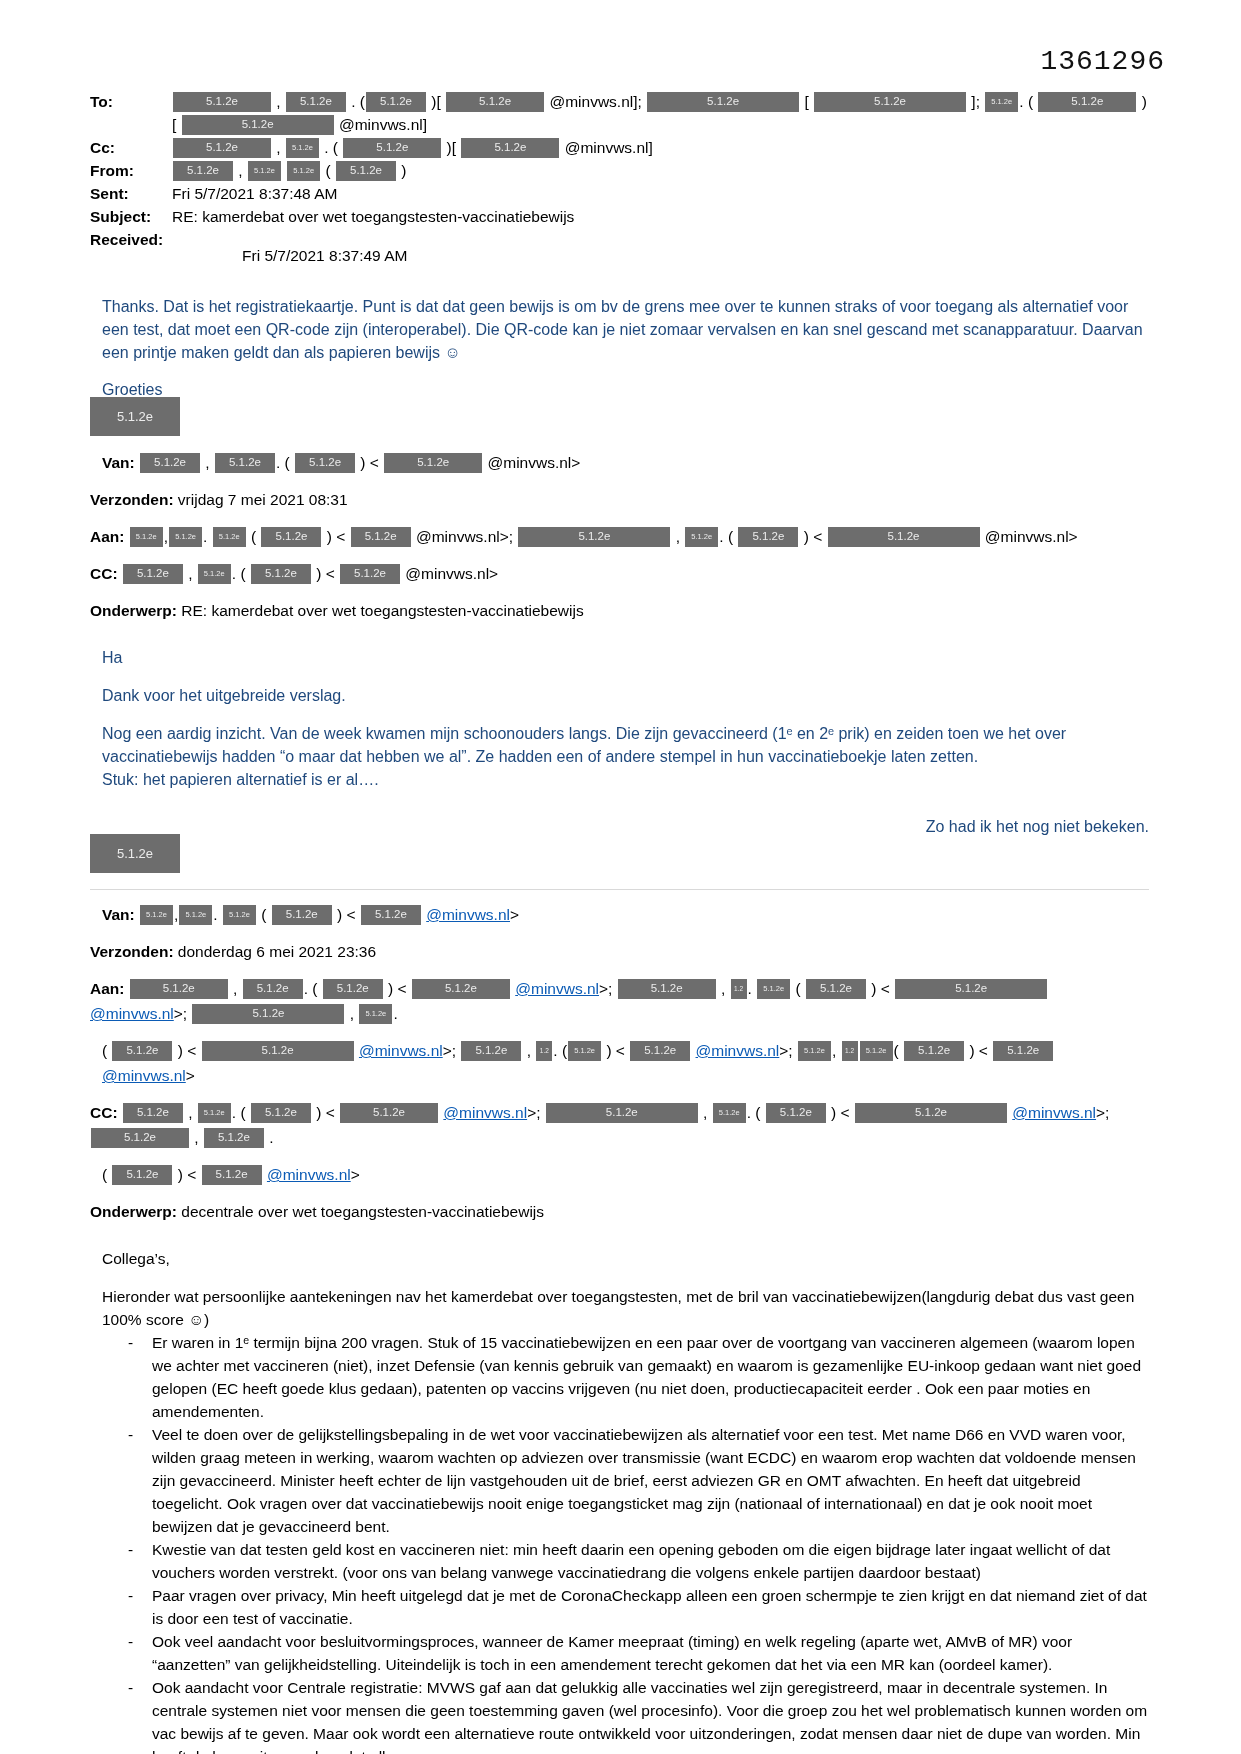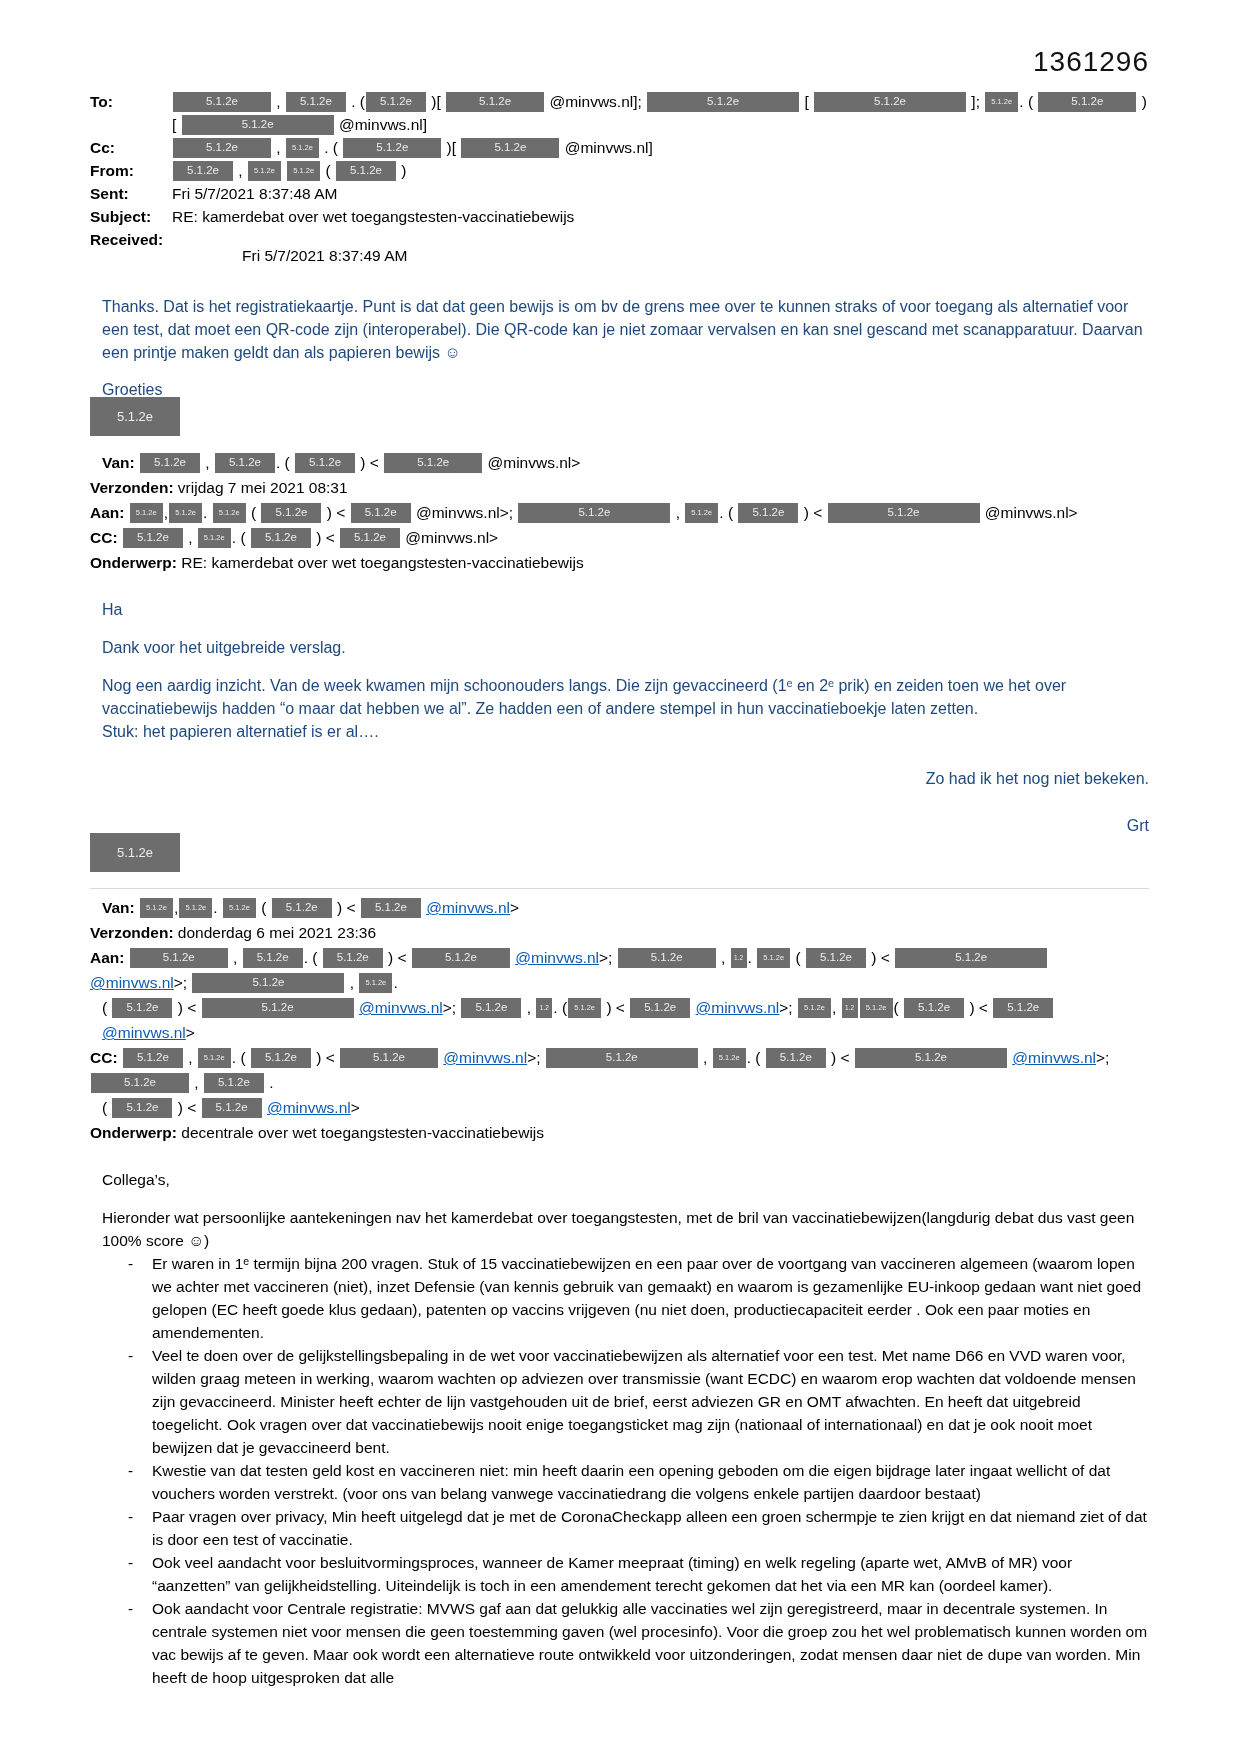--- a/index.html
+++ b/index.html
@@ -1,39 +1,39 @@
 <!DOCTYPE html>
 <html><head>
 <meta charset="utf-8">
 <style>
   html,body{margin:0;padding:0;background:#ffffff;}
   body{
     width:1241px;min-height:1754px;position:relative;
     font-family:"Liberation Sans",sans-serif;color:#000;
   }
-  .docnum{position:absolute;top:46px;right:92px;font-size:28px;letter-spacing:1px;color:#111;}
+  .docnum{position:absolute;top:46px;right:76px;font-size:28px;letter-spacing:1px;color:#111;font-family:Liberation Mono, monospace;}
   .content{padding:90px 92px 0 90px;}
   
   .hdr-row{display:flex;font-size:15.5px;line-height:23px;align-items:flex-start;}
   .hdr-label{width:82px;flex-shrink:0;font-weight:bold;}
   .hdr-val{flex:1;}
   .hdr-val.tab{padding-left:70px;margin-top:16px;}
   
   .redact{display:inline-block;background:#6d6d6d;color:#ececec;text-align:center;
     vertical-align:middle;line-height:1;margin:0 1px;position:relative;top:-1px;}
   .redact.xxs{font-size:6.5px;padding:7px 2px;min-width:12px;}
   .redact.xs{font-size:7.5px;padding:6px 3px;min-width:27px;}
   .redact.sm{font-size:11.5px;padding:4px 6px;min-width:48px;}
   .redact.md{font-size:11.5px;padding:4px 10px;min-width:78px;}
   .redact.lg{font-size:11.5px;padding:4px 16px;min-width:120px;}
   .sigbox{display:inline-block;background:#6d6d6d;color:#ececec;font-size:13px;
     text-align:center;padding:12px 0;width:90px;}
   .maillink{color:#0b5bb5;text-decoration:underline;}
   
-  .qline{font-size:15.5px;line-height:25px;}
+  .qline{font-size:15.5px;line-height:25px;margin-top:12px;}
   .qline .qlabel{font-weight:bold;}
   .indent10{padding-left:12px;}
   
   .blue{color:#1f497d;}
   .para{font-size:16px;line-height:23px;margin:0;padding-left:12px;}
   .gap26{margin-top:28px;} .gap22{margin-top:15px;} .gap14{margin-top:14px;}
   .gap24{margin-top:24px;text-align:right;} .gap28{margin-top:23px;}
   .sep{border:none;border-top:1px solid #d9d9d9;margin:16px 0 6px 0;}
   
   .body-para{font-size:15.5px;line-height:23px;padding-left:12px;}
@@ -102,21 +102,20 @@
       <span class="qlabel">Onderwerp:</span>
       <span> </span><span>RE: kamerdebat over wet toegangstesten-vaccinatiebewijs</span>
     </div>
   </div>
 
   <div class="para blue gap28">Ha</div>
   <div class="para blue gap22">Dank voor het uitgebreide verslag.</div>
   <p class="para blue gap22">Nog een aardig inzicht. Van de week kwamen mijn schoonouders langs. Die zijn gevaccineerd (1ᵉ en 2ᵉ prik) en zeiden toen we het over vaccinatiebewijs hadden “o maar dat hebben we al”. Ze hadden een of andere stempel in hun vaccinatieboekje laten zetten.</p>
   <div class="para blue">Stuk: het papieren alternatief is er al….</div>
   <div class="para blue gap24">Zo had ik het nog niet bekeken.</div>
-  <div class="para blue gap24">Grt</div>
   <div style="margin-top:-4px;">
     <span class="sigbox">5.1.2e</span>
   </div>
 
   <hr class="sep">
 
   <div>
     <div class="qline indent10">
       <span class="qlabel">Van:</span>
       <span><span class="redact xs">5.1.2e</span>,<span class="redact xs">5.1.2e</span>. <span class="redact xs">5.1.2e</span> ( <span class="redact sm">5.1.2e</span> ) &lt; <span class="redact sm">5.1.2e</span> <span class="maillink">@minvws.nl</span>&gt;</span>

